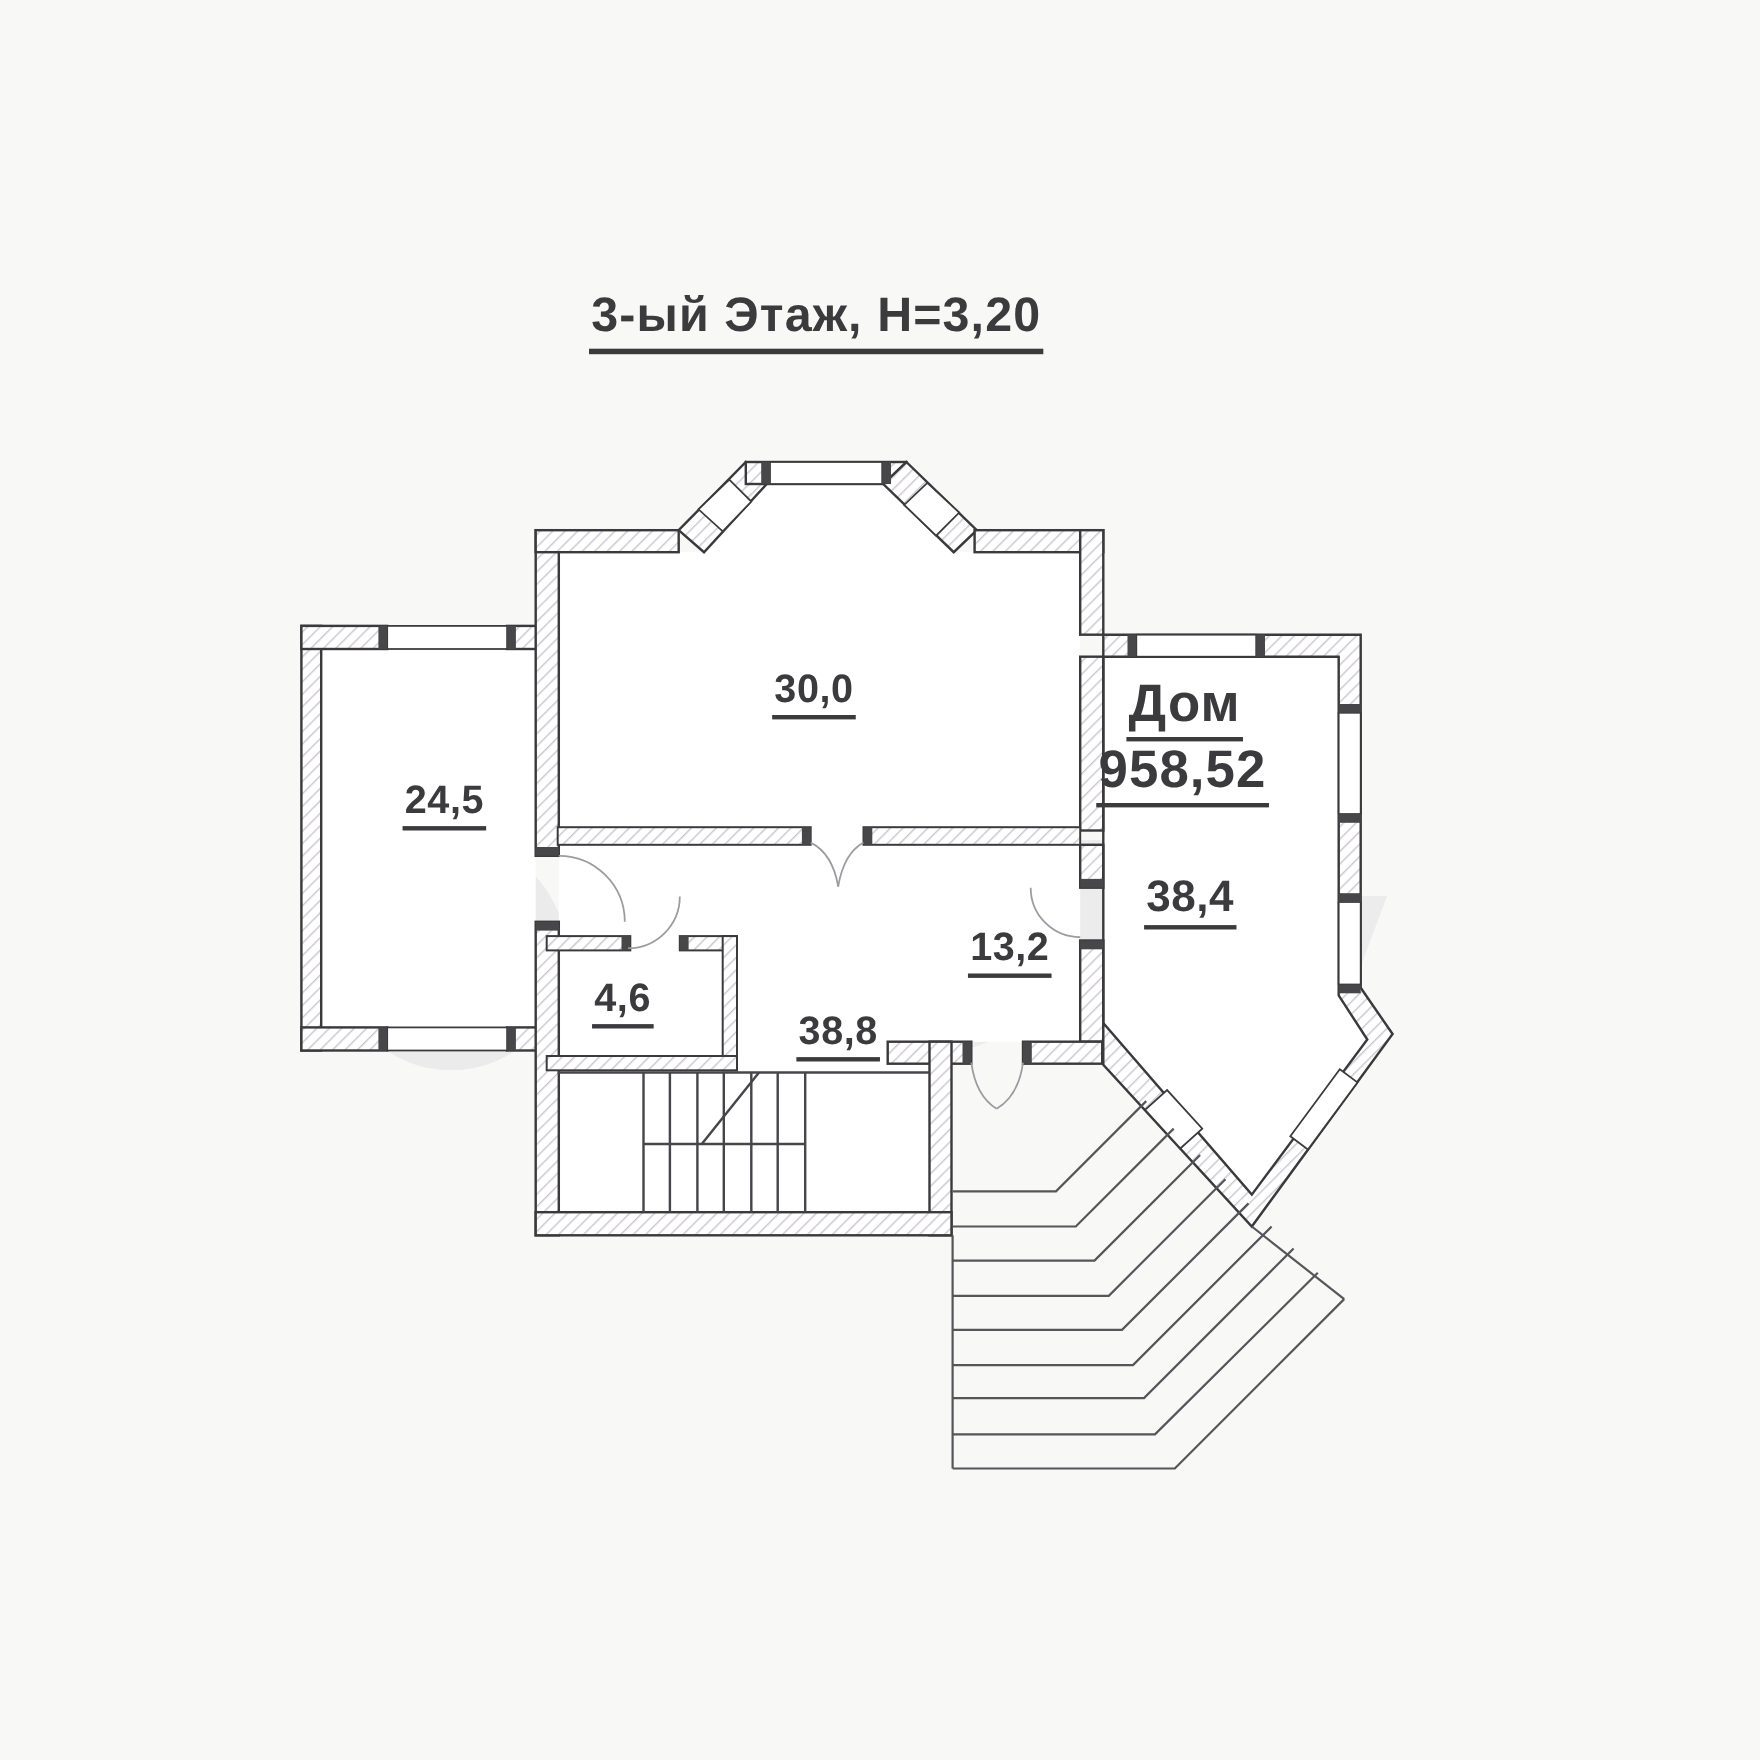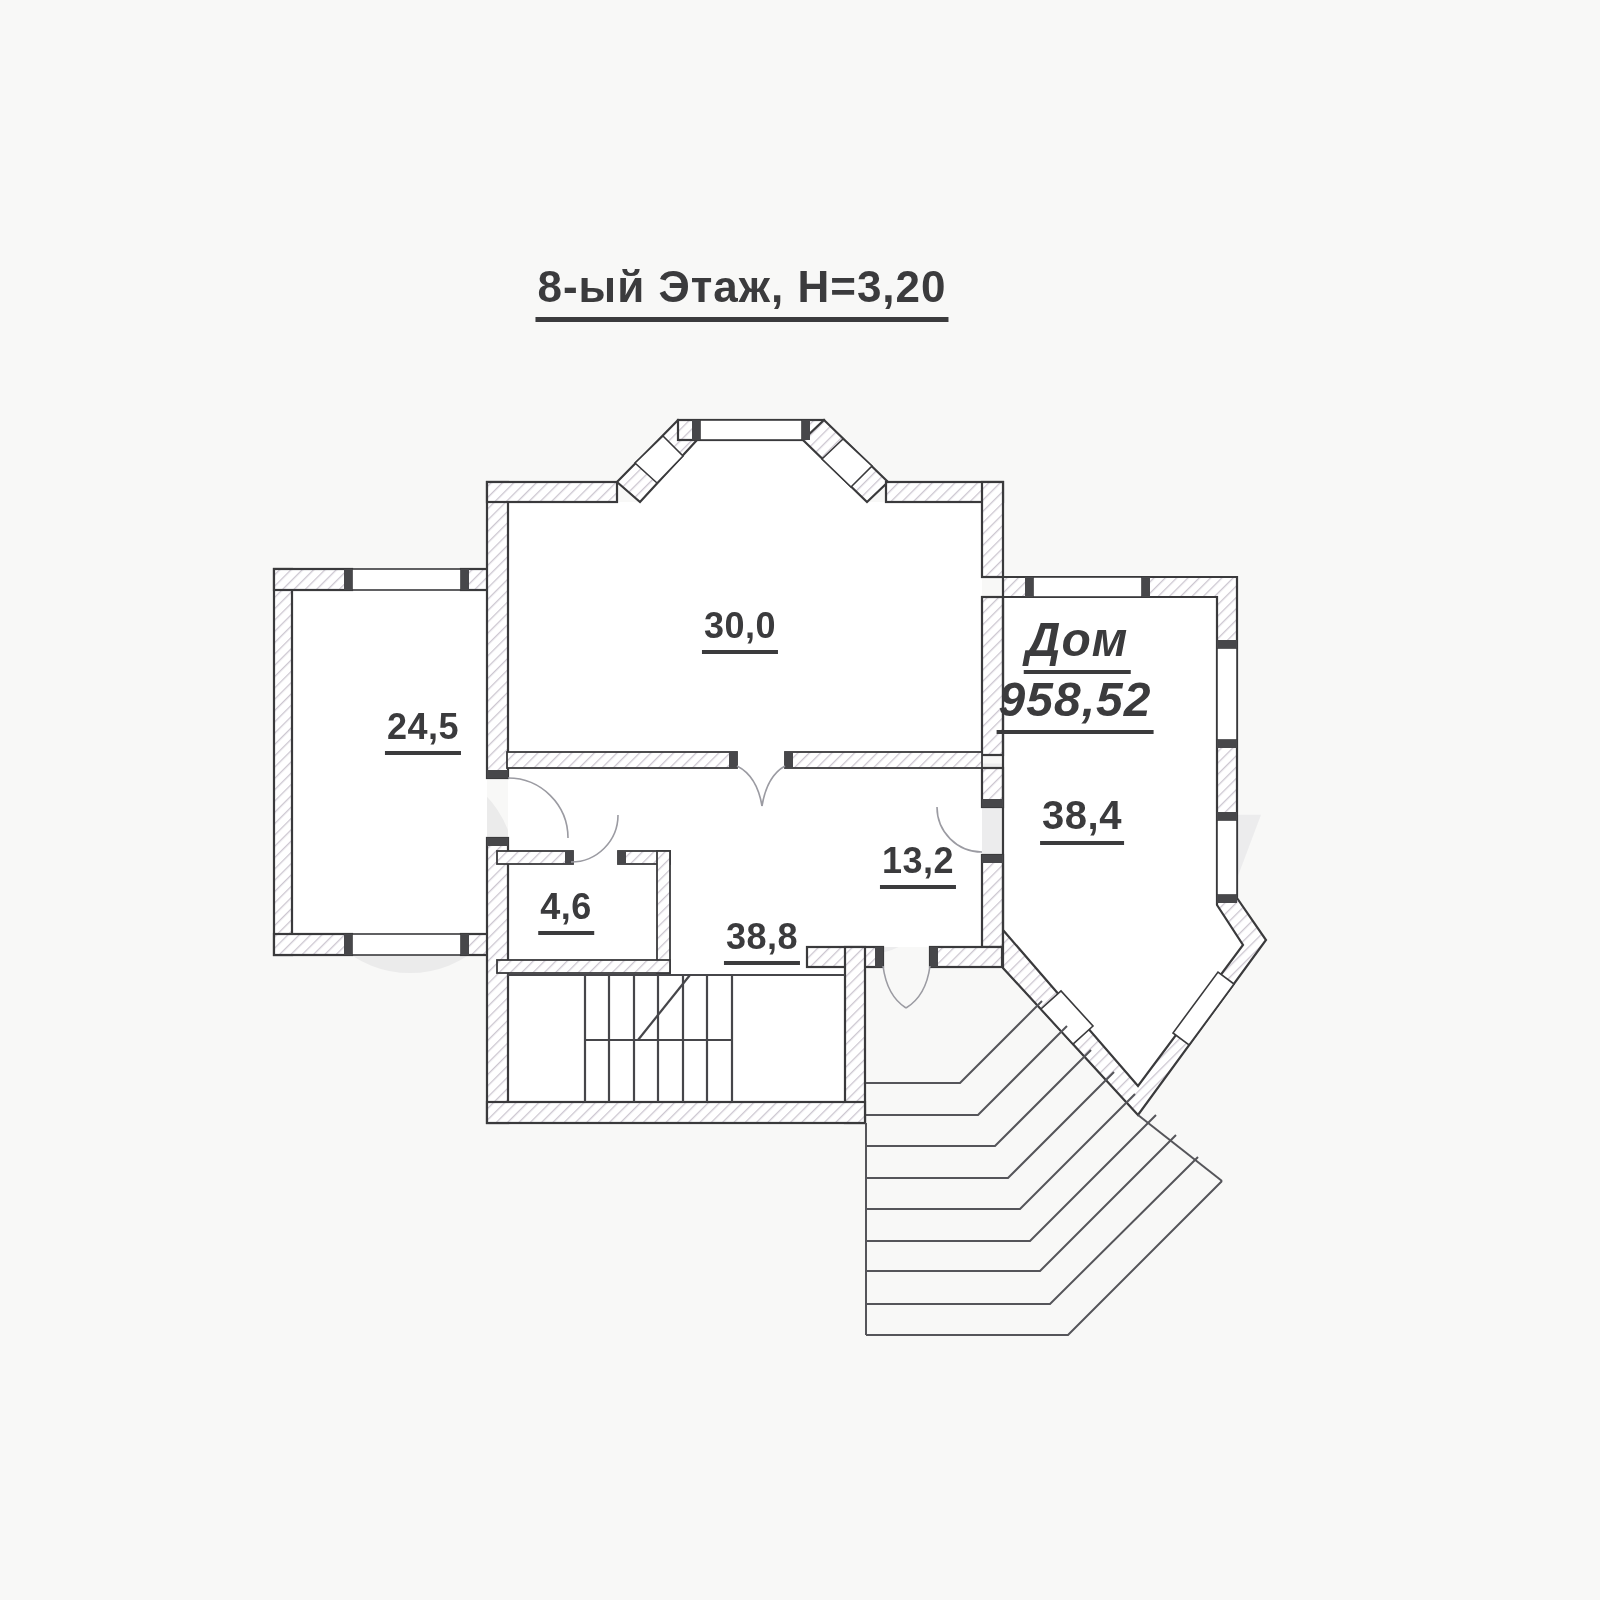--- a/index.html
+++ b/index.html
@@ -15,21 +15,21 @@
   .thin{stroke:#55555a;stroke-width:2;fill:none;}
   .stairline{stroke:#46464a;stroke-width:2.2;fill:none;}
   .arc{stroke:#9b9ba2;stroke-width:1.6;fill:none;}
 
   .lbl{position:absolute;color:#3b3b3d;font-weight:bold;white-space:nowrap;
        transform:translateX(-50%);text-align:center;}
   .lbl .u{display:inline-block;border-bottom:4px solid #3b3b3d;padding:0 2px 3px 2px;}
   #plan-title{font-size:44px;letter-spacing:1px;}
   #plan-title .u{border-bottom-width:5px;padding-bottom:5px;}
   .area-lbl{font-size:36px;letter-spacing:0.5px;}
-  .house-lbl{font-size:48px;letter-spacing:1px;font-style:italic;}
+  .house-lbl{font-size:48px;letter-spacing:1px;}
 </style>
 </head>
 <body>
 
 <div id="page">
 
   <svg id="plan-svg" viewBox="0 0 1600 1600">
     <defs>
       <pattern id="hatch" width="8" height="8" patternUnits="userSpaceOnUse" patternTransform="rotate(45)">
         <rect width="8" height="8" fill="#ffffff"></rect>
@@ -158,27 +158,27 @@
       <path d="M737,766 Q757,776 762,806"></path>
       <path d="M785,766 Q767,776 762,806"></path>
       <path d="M571,862 A47,47 0 0 0 618,815"></path>
       <path d="M937,807 A45,45 0 0 0 982,852"></path>
       <path d="M883,966 Q887,996 906,1008"></path>
       <path d="M930,966 Q926,996 906,1008"></path>
     </g>
   </svg>
 
   <div class="lbl" id="plan-title" style="left:742px;top:262px;">
-    <span class="u">8-ый Этаж, Н=3,20</span>
+    <span class="u">3-ый Этаж, Н=3,20</span>
   </div>
 
   <div class="lbl area-lbl" style="left:740px;top:605px;">
     <span class="u">30,0</span>
   </div>
-  <div class="lbl area-lbl" style="left:404px;top:706px;margin-left:19px;">
+  <div class="lbl area-lbl" style="left:404px;top:706px;">
     <span class="u">24,5</span>
   </div>
   <div class="lbl house-lbl" style="left:1077px;top:612px;">
     <span class="u">Дом</span>
   </div>
   <div class="lbl house-lbl" style="left:1075px;top:672px;">
     <span class="u">958,52</span>
   </div>
   <div class="lbl area-lbl" style="left:1082px;top:793px;font-size:40px;">
     <span class="u">38,4</span>

